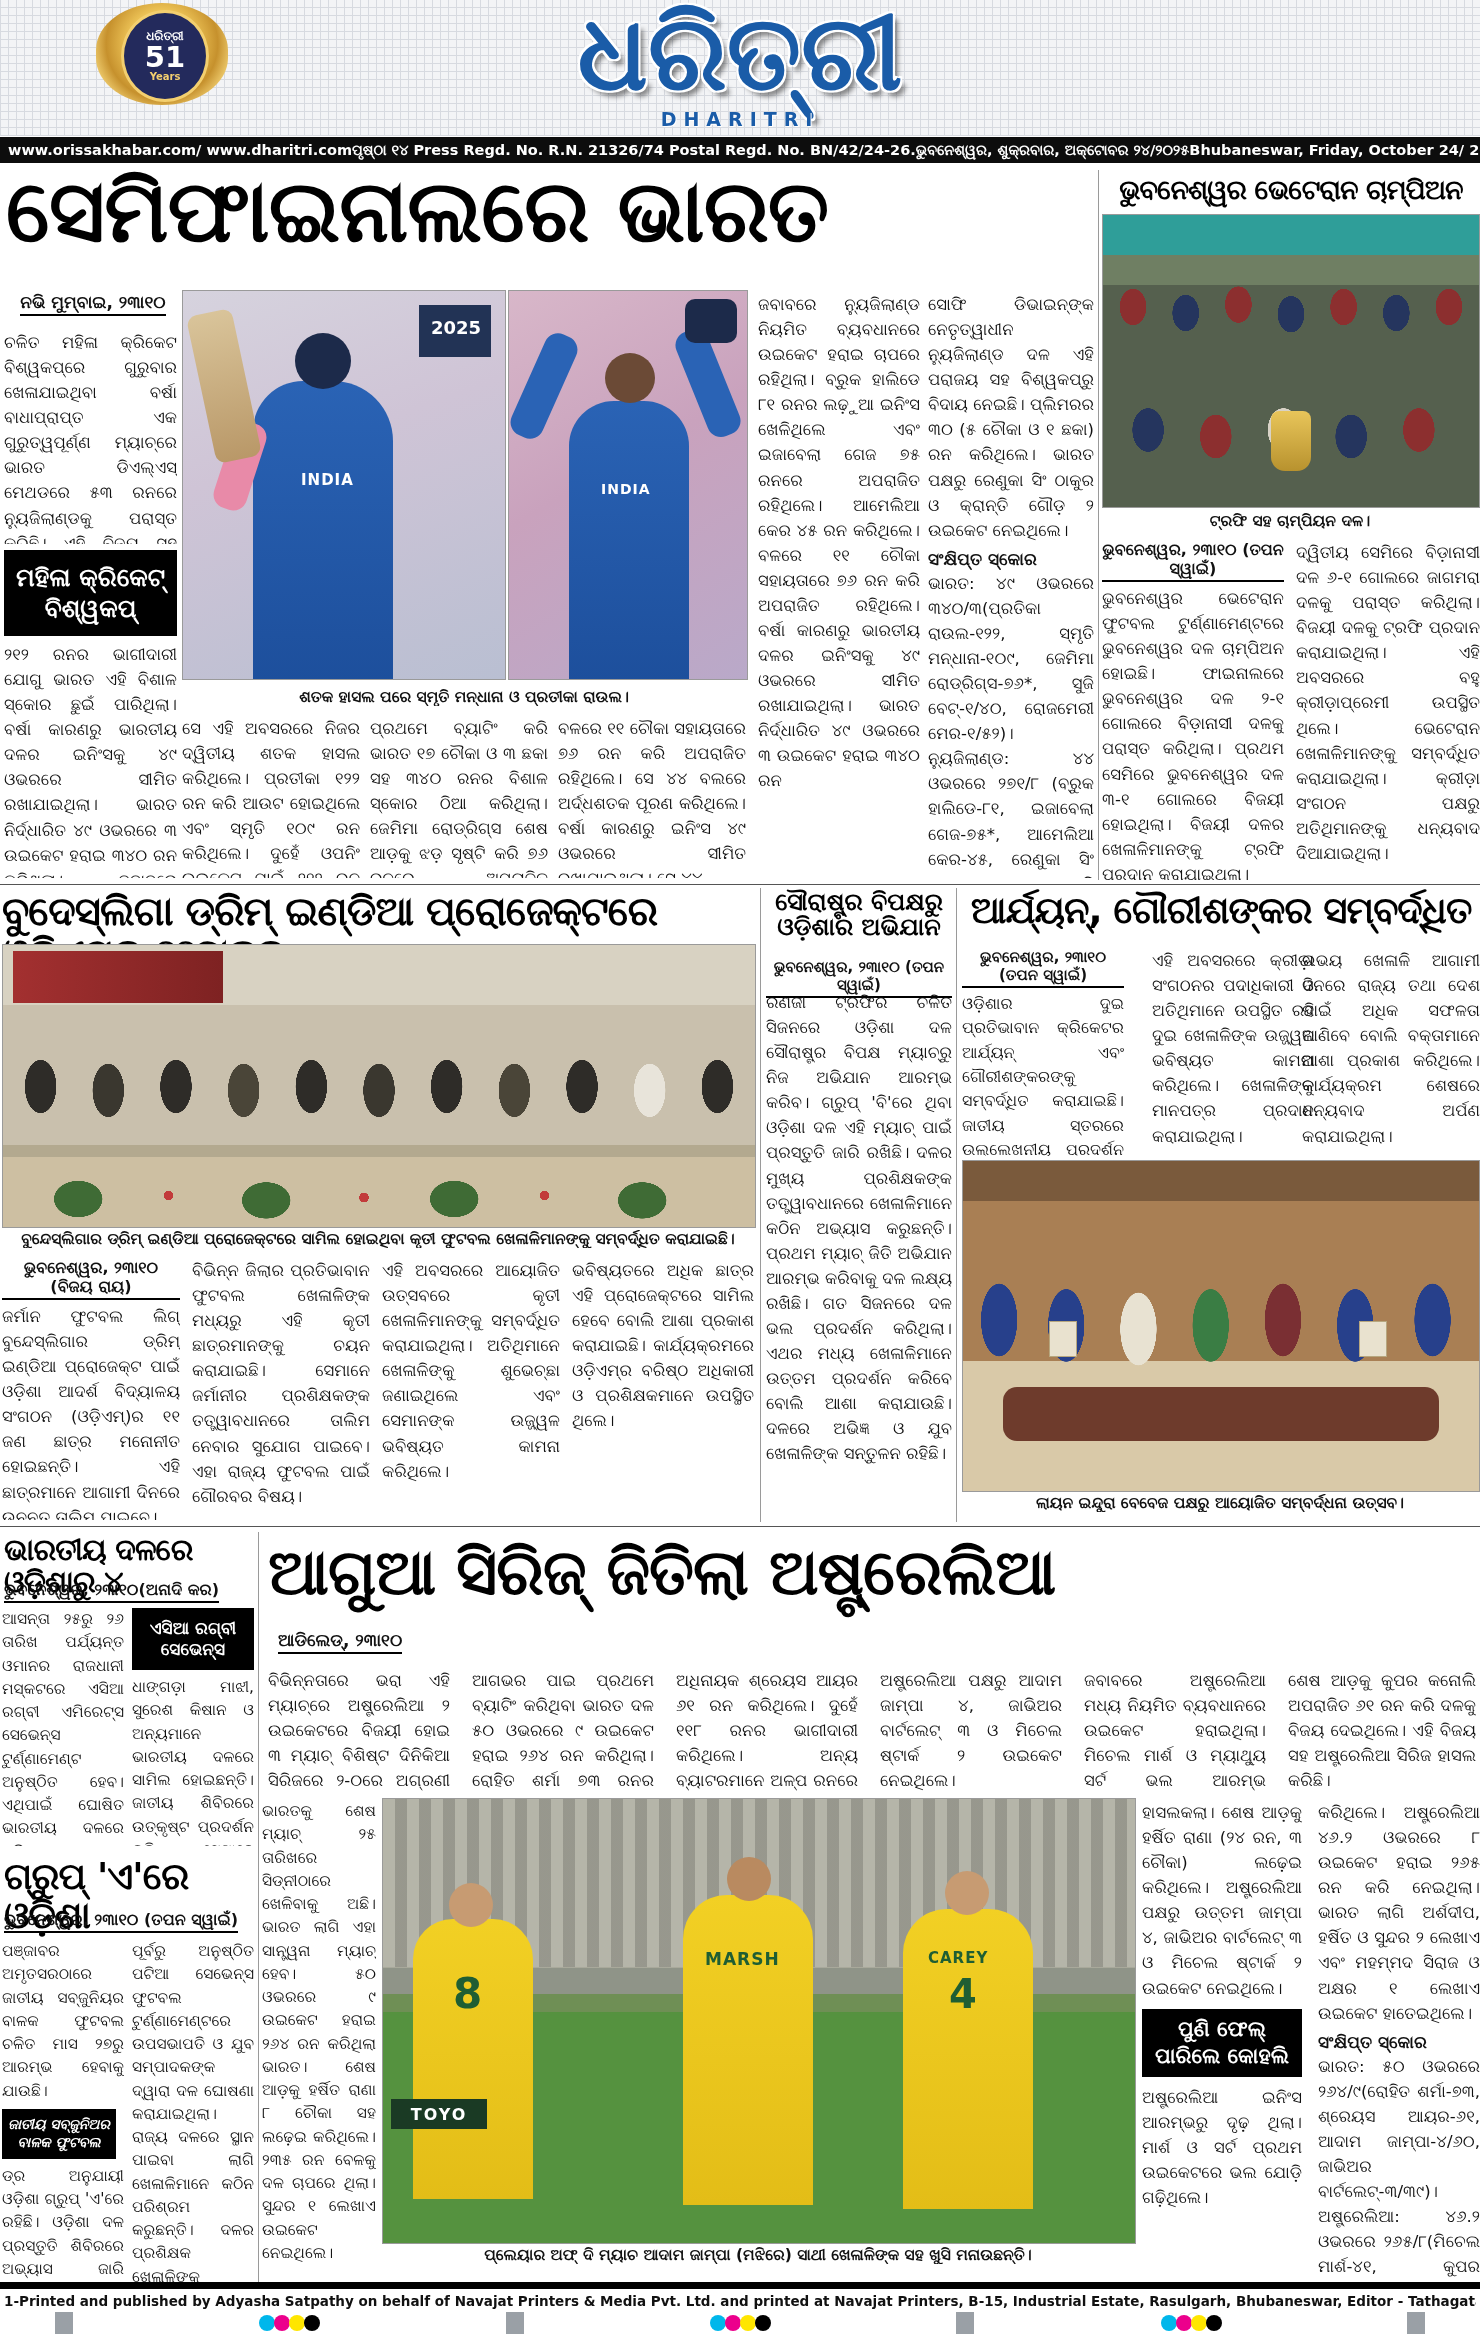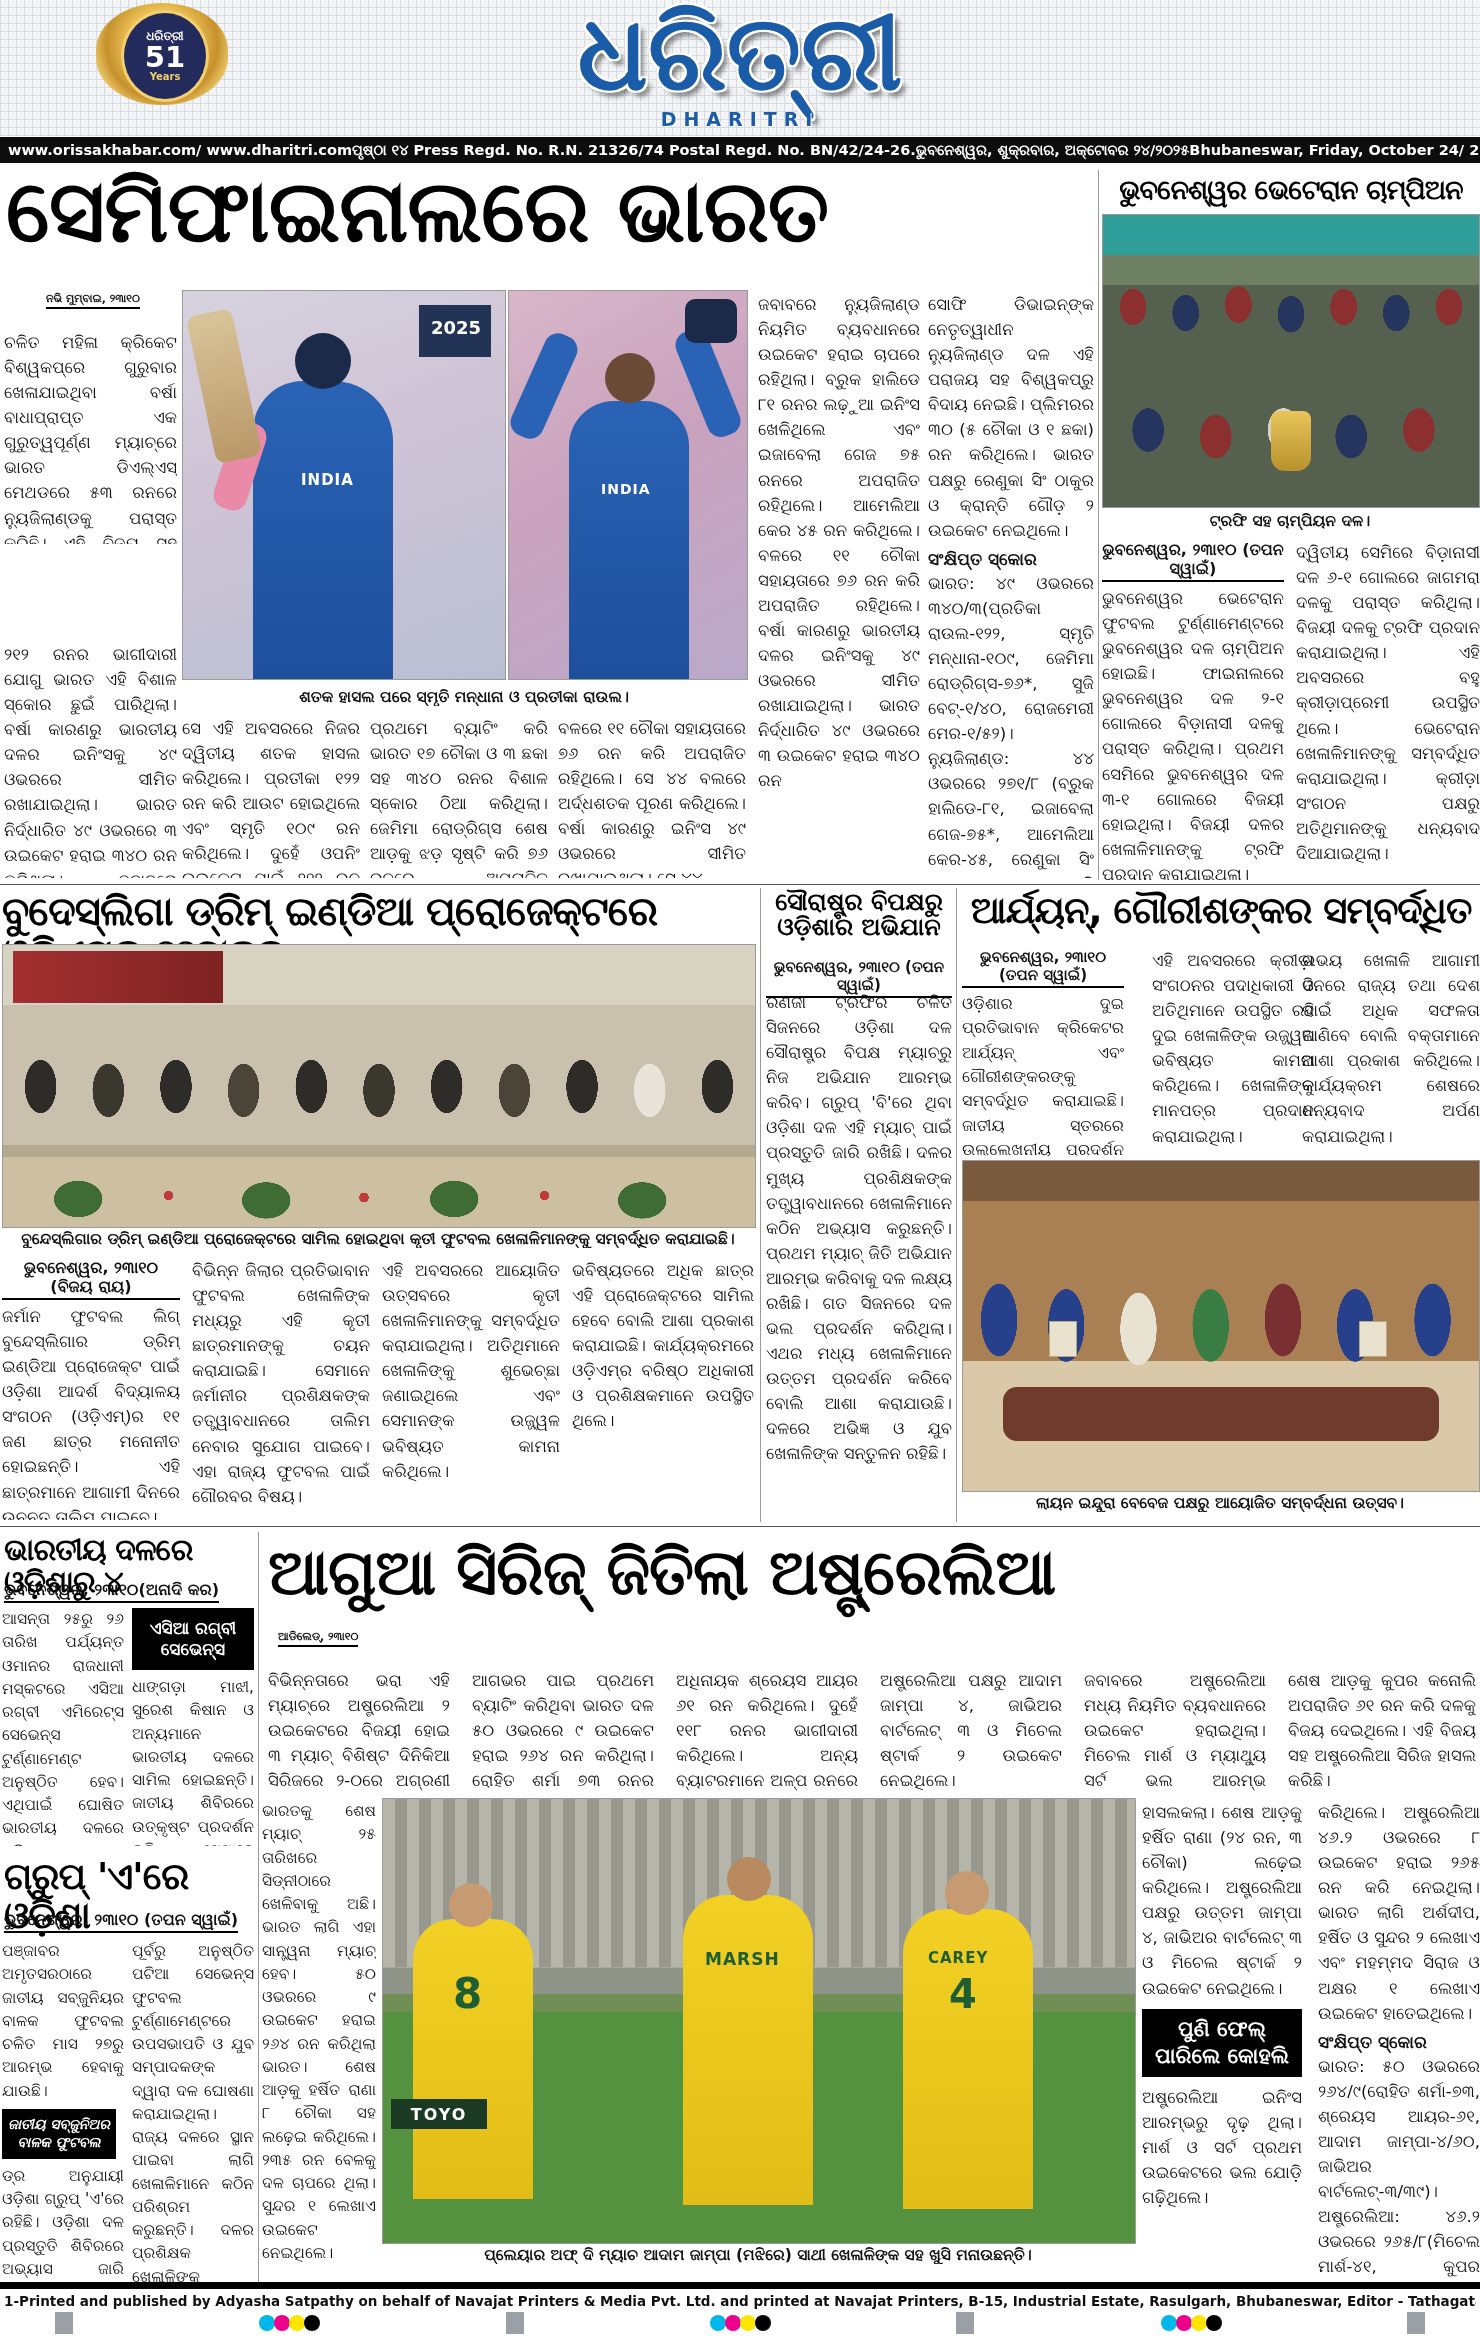--- a/index.html
+++ b/index.html
@@ -2,21 +2,21 @@
 <html><head>
 <meta charset="utf-8">
 <style>
   html,body{margin:0;padding:0;background:#888;}
   #page{position:relative;width:1480px;height:2339px;margin:0 auto;background:#fff;
         font-family:"DejaVu Sans","Liberation Sans",sans-serif;color:#111;overflow:hidden;}
   .abs{position:absolute;}
   .bt{font-size:16.5px;line-height:1.52;text-align:justify;overflow:hidden;}
   .bt-sm{font-size:15.5px;line-height:1.5;text-align:justify;overflow:hidden;}
   .headline{font-weight:900;color:#000;line-height:1.05;letter-spacing:-1px;}
-  .byline{font-weight:bold;font-size:11px;text-align:center;}
+  .byline{font-weight:bold;font-size:17px;text-align:center;}
   .byline span{border-bottom:2px solid #000;padding-bottom:2px;display:inline-block;}
   .cap{font-size:15.5px;font-weight:600;text-align:center;overflow:hidden;}
   .tagbox{background:#000;color:#fff;font-weight:bold;display:flex;align-items:center;
           justify-content:center;text-align:center;line-height:1.25;}
   .vrule{width:1px;background:#9a9a9a;}
   .hrule{height:1px;background:#555;}
   .photo{border:1px solid #9a9a9a;overflow:hidden;}
   .scorehead{font-weight:bold;text-align:left;font-size:17px;margin:6px 0 2px 0;}
   
   .mast{top:0;left:0;width:1480px;height:136px;
@@ -68,20 +68,21 @@
   <div class="abs strip">
     <span>www.orissakhabar.com/ www.dharitri.com</span>
     <span>ପୃଷ୍ଠା ୧୪  Press Regd. No. R.N. 21326/74 Postal Regd. No. BN/42/24-26.</span>
     <span>ଭୁବନେଶ୍ୱର, ଶୁକ୍ରବାର, ଅକ୍ଟୋବର ୨୪/୨୦୨୫</span>
     <span>Bhubaneswar,  Friday, October 24/ 2025</span>
   </div>
 
   <div class="abs headline" style="left:6px;top:166px;width:1090px;font-size:86px;">ସେମିଫାଇନାଲରେ ଭାରତ</div>
   <div class="abs byline" style="left:8px;top:292px;width:170px;"><span>ନଭି ମୁମ୍ବାଇ, ୨୩ା୧୦</span></div>
   <div class="abs bt" style="left:4px;top:330px;width:173px;height:214px;">ଚଳିତ ମହିଳା କ୍ରିକେଟ ବିଶ୍ୱକପ୍‌ରେ ଗୁରୁବାର ଖେଳାଯାଇଥିବା ବର୍ଷା ବାଧାପ୍ରାପ୍ତ ଏକ ଗୁରୁତ୍ୱପୂର୍ଣ୍ଣ ମ୍ୟାଚ୍‌ରେ ଭାରତ ଡିଏଲ୍‌ଏସ୍ ମେଥଡରେ ୫୩ ରନରେ ନ୍ୟୁଜିଲାଣ୍ଡକୁ ପରାସ୍ତ କରିଛି। ଏହି ବିଜୟ ସହ ଭାରତ ଚତୁର୍ଥ ତଥା ଅନ୍ତିମ ଦଳ ଭାବେ ସେମିଫାଇନାଲରେ ପ୍ରବେଶ କରିଛି। ସ୍ମୃତି ମନ୍ଧାନା ଓ ପ୍ରତୀକା ରାଉଲଙ୍କ ଶତକ ଏବଂ ଓପନିଂ ଉଇକେଟ ପାଇଁ</div>
+  <div class="abs tagbox" style="left:4px;top:550px;width:173px;height:86px;font-size:25px;">ମହିଳା କ୍ରିକେଟ୍ ବିଶ୍ୱକପ୍</div>
   <div class="abs bt" style="left:4px;top:642px;width:173px;height:236px;">୨୧୨ ରନର ଭାଗୀଦାରୀ ଯୋଗୁ ଭାରତ ଏହି ବିଶାଳ ସ୍କୋର ଛୁଇଁ ପାରିଥିଲା। ବର୍ଷା କାରଣରୁ ଭାରତୀୟ ଦଳର ଇନିଂସକୁ ୪୯ ଓଭରରେ ସୀମିତ ରଖାଯାଇଥିଲା। ଭାରତ ନିର୍ଦ୍ଧାରିତ ୪୯ ଓଭରରେ ୩ ଉଇକେଟ ହରାଇ ୩୪୦ ରନ କରିଥିଲା। ଜବାବରେ ନ୍ୟୁଜିଲାଣ୍ଡ ୪୪ ଓଭରରେ ୨୭୧ ରନ କରିପାରିଥିଲା।</div>
 
   <div class="abs photo" style="left:182px;top:290px;width:322px;height:388px;background:linear-gradient(160deg,#d6d3de 0%,#cfc4d6 40%,#b9bfd2 100%);">
     <div class="abs" style="left:70px;top:90px;width:140px;height:300px;border-radius:50px 60px 0 0;background:linear-gradient(#2a63b5,#1d4f9c);"></div>
     <div class="abs" style="left:112px;top:42px;width:56px;height:56px;border-radius:50%;background:#1c2a4a;"></div>
     <div class="abs" style="left:40px;top:130px;width:34px;height:90px;border-radius:14px;background:#e88aa8;transform:rotate(18deg);"></div>
     <div class="abs" style="left:18px;top:20px;width:46px;height:150px;border-radius:10px;background:linear-gradient(#d9c49a,#b99868);transform:rotate(-12deg);"></div>
     <div class="abs" style="left:236px;top:14px;width:72px;height:52px;background:#223355;"></div>
     <div class="plabel" style="left:248px;top:26px;color:#fff;font-size:18px;">2025</div>
     <div class="plabel" style="left:118px;top:180px;color:#fff;font-size:15px;letter-spacing:1px;">INDIA</div>

